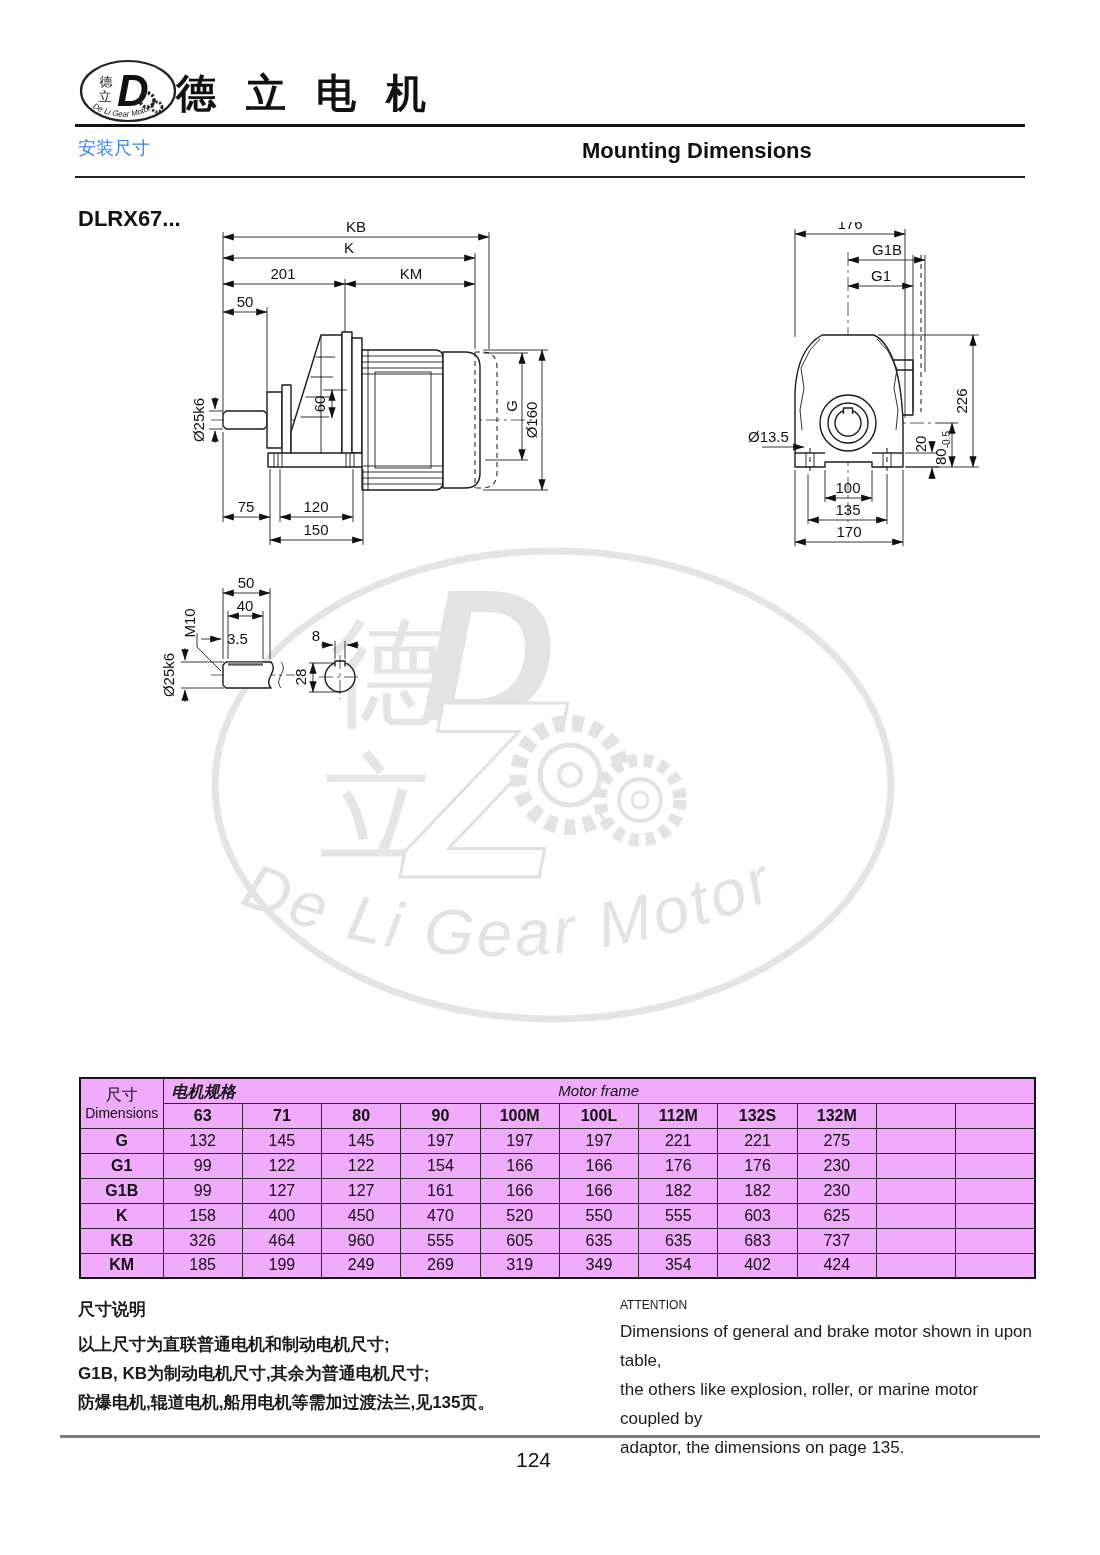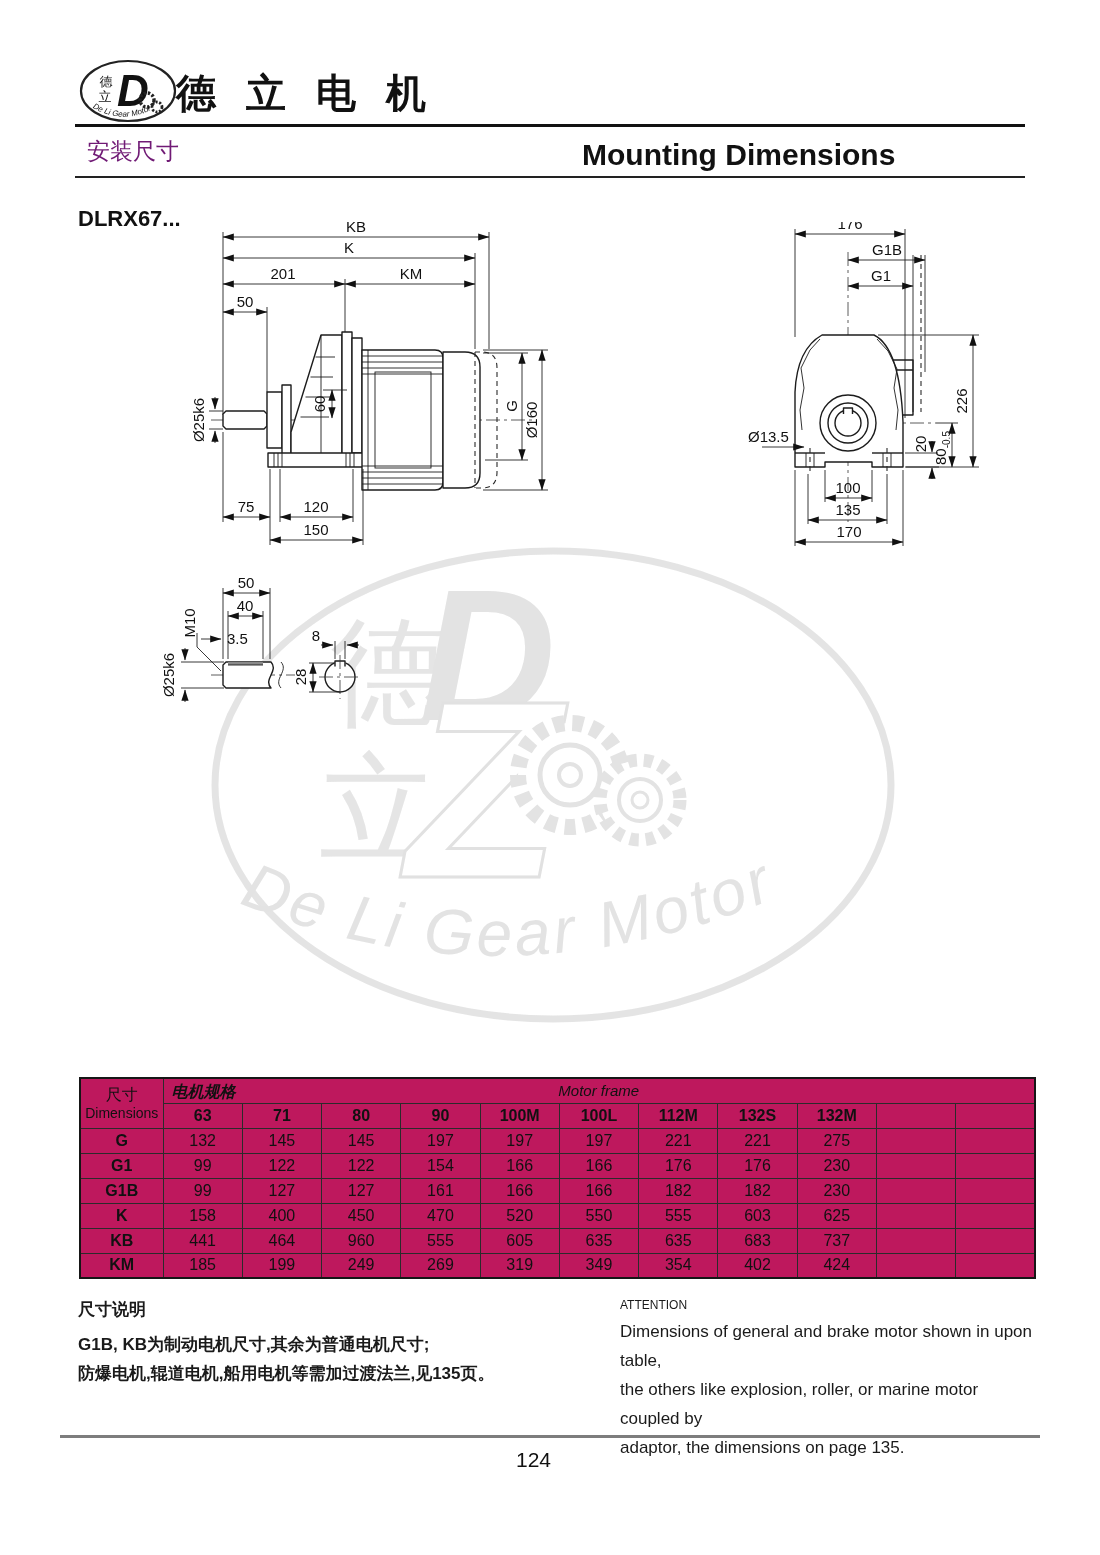--- a/index.html
+++ b/index.html
@@ -7,22 +7,22 @@
   .page {
     position:relative; width:1100px; height:1555px; background:#fff;
     font-family:"Liberation Sans", sans-serif; color:#1a1a1a; overflow:hidden;
   }
   .abs { position:absolute; }
 
   
   .brand-cn { left:176px; top:66px; font-family:"Liberation Serif", serif;
     font-weight:bold; font-size:40px; letter-spacing:30px; color:#111; }
   .rule-thick { left:75px; top:124px; width:950px; height:3px; background:#111; }
-  .section-title-cn { left:87px; top:136px; font-size:23px; color:#701a75; }
-  .section-title-en { left:582px; top:138px; font-size:30px; font-weight:bold; color:#111; }
+  .section-title-cn { left:78px; top:136px; font-size:18px; color:#3b82f6; }
+  .section-title-en { left:582px; top:138px; font-size:22px; font-weight:bold; color:#111; }
   .rule-thin { left:75px; top:176px; width:950px; height:2px; background:#222; }
   .model-label { left:78px; top:206px; font-size:22px; font-weight:bold; color:#111; }
 
   
   svg text { font-family:"Liberation Sans", sans-serif; }
   .ol  { stroke:#1c1c1c; stroke-width:1.4; fill:none; stroke-linejoin:round; }
   .olw { stroke:#1c1c1c; stroke-width:1.4; fill:#ffffff; stroke-linejoin:round; }
   .thin{ stroke:#1c1c1c; stroke-width:0.9; fill:none; }
   .dim { stroke:#222; stroke-width:0.9; fill:none; }
   .dl  { stroke:#222; stroke-width:0.9; fill:none; marker-start:url(#arw); marker-end:url(#arw); }
@@ -30,21 +30,21 @@
   .cl  { stroke:#333; stroke-width:0.8; fill:none; stroke-dasharray:14 4 3 4; }
   .dash{ stroke:#2a2a2a; stroke-width:1.1; fill:none; stroke-dasharray:5 4; }
   .dt  { font-size:15px; fill:#111; }
   .dts { font-size:10px; fill:#111; }
 
   
   .wm { opacity:0.9; }
 
   
   .dims-table { position:absolute; left:79px; top:1077px; width:957px;
-    border-collapse:collapse; table-layout:fixed; background:#be185d; }
+    border-collapse:collapse; table-layout:fixed; background:#f0abfc; }
   .dims-table td { border:1px solid #2b2b2b; height:25px; text-align:center;
     font-size:16px; color:#111; padding:1px 2px; }
   .dims-table { border:2px solid #161616; }
   .corner-cell { width:83px; font-size:15px; line-height:1.25; }
   .corner-top { font-size:16px; }
   .corner-bottom { font-size:14px; }
   .group-cell { position:relative; height:26px;font-style:italic; }
   .group-left { position:absolute; left:8px; top:3px; font-size:16px; font-weight:bold; }
   .group-center { display:block; font-size:15px; font-weight:normal; }
   .ch { font-weight:bold; }
@@ -422,21 +422,21 @@
           <td>520</td>
           <td>550</td>
           <td>555</td>
           <td>603</td>
           <td>625</td>
           <td></td>
           <td></td>
         </tr>
         <tr>
           <td class="rl">KB</td>
-          <td>441</td>
+          <td>326</td>
           <td>464</td>
           <td>960</td>
           <td>555</td>
           <td>605</td>
           <td>635</td>
           <td>635</td>
           <td>683</td>
           <td>737</td>
           <td></td>
           <td></td>
@@ -454,20 +454,21 @@
           <td>424</td>
           <td></td>
           <td></td>
         </tr>
       </tbody>
   </table>
 
   <div class="abs notes-cn">
     <div class="notes-title">尺寸说明</div>
     <div>
+        <div class="note-line">以上尺寸为直联普通电机和制动电机尺寸;</div>
         <div class="note-line">G1B, KB为制动电机尺寸,其余为普通电机尺寸;</div>
         <div class="note-line">防爆电机,辊道电机,船用电机等需加过渡法兰,见135页。</div>
       </div>
   </div>
   <div class="abs notes-en">
     <div class="notes-title">ATTENTION</div>
     <div>
         <div class="note-line">Dimensions of general and brake motor shown in upon table,</div>
         <div class="note-line">the others like explosion, roller, or marine motor coupled by</div>
         <div class="note-line">adaptor, the dimensions on page 135.</div>

